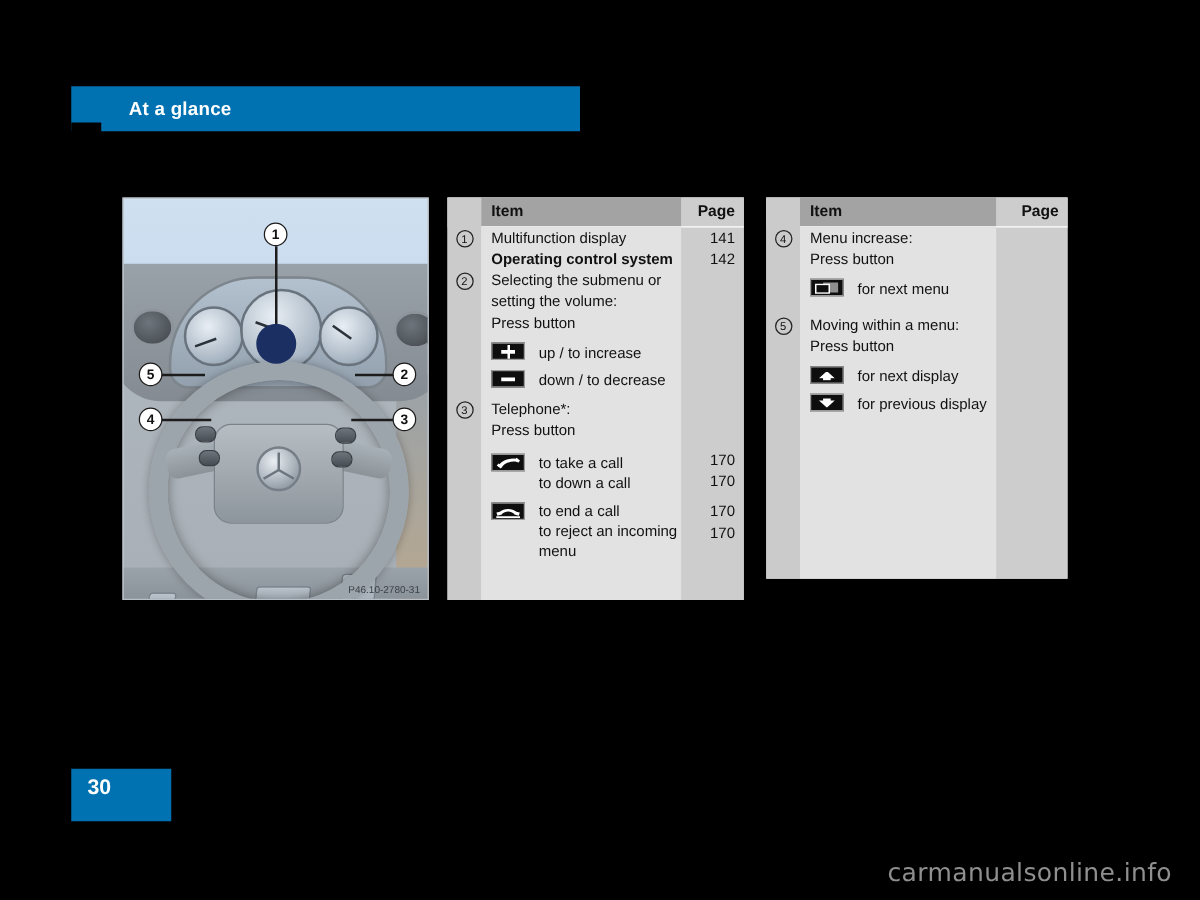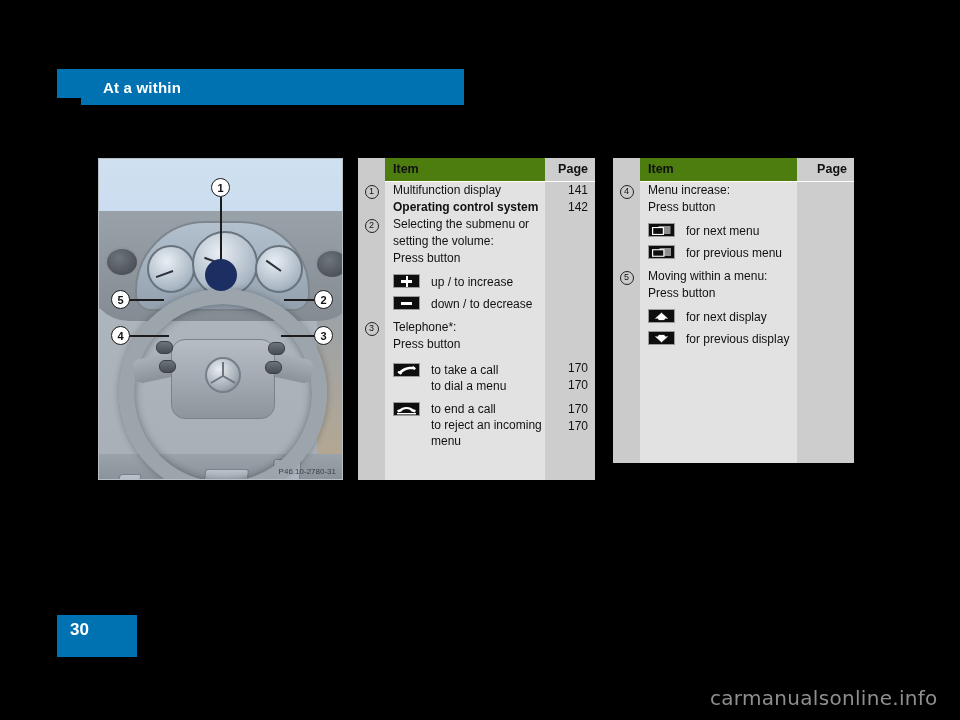--- a/index.html
+++ b/index.html
@@ -142,21 +142,21 @@
   .col-gutter { width:27px; background:#cbcbcb; }
   .col-main { flex:1; background:#e2e2e2; }
   .col-page { width:50px; background:#cdcdcd; }
   .t2 .col-page { width:57px; }
 
   .thead {
     position:absolute; left:0; top:0; right:0; height:24px;
     display:flex; z-index:3;
   }
   .thead .h-gut { width:27px; background:#cbcbcb; }
-  .thead .h-main { flex:1; background:#4d7c0f; border-bottom:1px solid #fff;
+  .thead .h-main { flex:1; background:#a3a3a3; border-bottom:1px solid #fff;
                    font-size:12.5px; font-weight:bold; color:#111;
                    padding:4px 0 0 8px; }
   .thead .h-page { width:50px; background:#cdcdcd; border-bottom:1px solid #fff;
                    font-size:12.5px; font-weight:bold; color:#111;
                    text-align:right; padding:4px 7px 0 0; }
   .t2 .thead .h-page { width:57px; }
 
   .content { position:absolute; left:0; top:24px; right:0; bottom:0; z-index:4; }
   .line {
     display:flex; align-items:flex-start;
@@ -221,21 +221,21 @@
     font-family:"DejaVu Sans", sans-serif;
   }
 </style>
 </head>
 <body>
 
 <div class="page">
 
   <div class="hdr-bar"></div>
   <div class="hdr-notch"></div>
-  <div class="hdr-title">At a within</div>
+  <div class="hdr-title">At a glance</div>
 
   <div class="figure">
     <div class="sky"></div>
     <div class="console"></div>
     <div class="dashtop"></div>
     <div class="vent l"></div>
     <div class="vent r"></div>
 
     <div class="cluster">
       <div class="gauge g1">
@@ -372,21 +372,21 @@
         <div class="ikon-cell" style="align-items:flex-start;">
           <span class="ikon" style="margin-top:1px;">
             <svg width="21" height="11" viewBox="0 0 21 11">
               <path d="M2.5 8.2 C4.5 3.2, 13 0.6, 18.5 2.2 L17.6 4.6 C13.6 3.5, 7.2 5.4, 5.2 9.2 Z" fill="#fff"></path>
               <path d="M1.4 7.3 L4.6 9.8 L5.9 8.0 L2.8 5.7 Z" fill="#fff"></path>
               <path d="M17.2 1.1 L20.0 3.3 L18.6 5.1 L15.8 2.9 Z" fill="#fff"></path>
             </svg>
           </span>
           <span class="ik-stack">
             <span class="ik-label">to take a call</span>
-            <span class="ik-label">to dial a menu</span>
+            <span class="ik-label">to down a call</span>
           </span>
         </div>
         <div class="c-page">
           <div>170</div>
           <div>170</div>
         </div>
       </div>
 
       <div class="spacer"></div>
 
@@ -452,34 +452,20 @@
               <rect x="7.5" y="1.0" width="12.0" height="8.0" fill="#8f8f8f"></rect>
               <rect x="1.0" y="2.0" width="12.0" height="8.0" fill="#fff"></rect>
               <rect x="2.2" y="3.1" width="9.6" height="5.8" fill="#0e0e0e"></rect>
             </svg>
           </span>
           <span class="ik-label">for next menu</span>
         </div>
         <div class="c-page"></div>
       </div>
 
-      <div class="icon-line">
-        <div class="c-num"></div>
-        <div class="ikon-cell">
-          <span class="ikon">
-            <svg width="21" height="11" viewBox="0 0 21 11">
-              <rect x="8.5" y="1.0" width="11.5" height="8.0" fill="#8f8f8f"></rect>
-              <rect x="1.0" y="2.2" width="12.5" height="7.6" fill="#fff"></rect>
-              <rect x="2.2" y="3.3" width="10.1" height="5.4" fill="#0e0e0e"></rect>
-            </svg>
-          </span>
-          <span class="ik-label">for previous menu</span>
-        </div>
-        <div class="c-page"></div>
-      </div>
 
       <div class="spacer"></div>
 
       <div class="line">
         <div class="c-num"><span class="numcircle">5</span></div>
         <div class="c-text">Moving within a menu:</div>
         <div class="c-page"></div>
       </div>
       <div class="line">
         <div class="c-num"></div>

